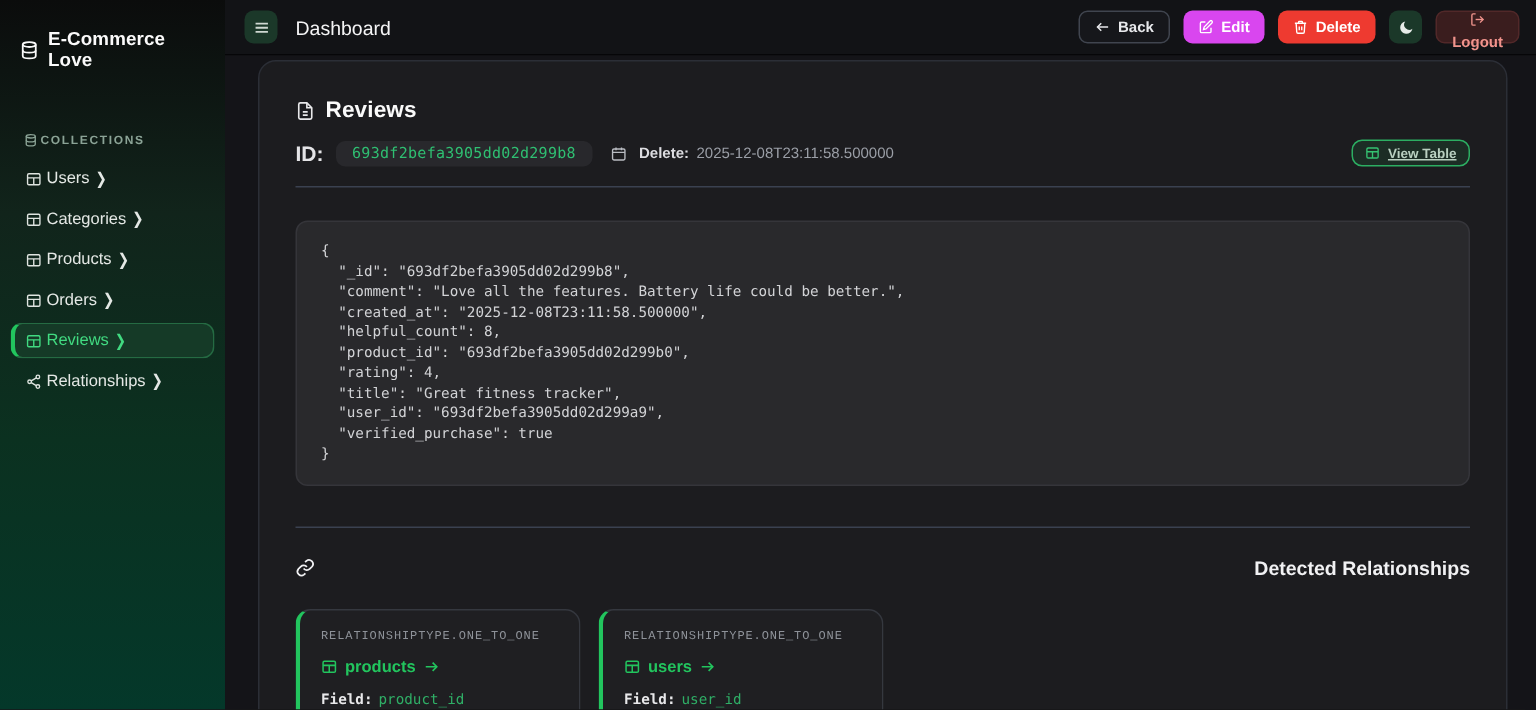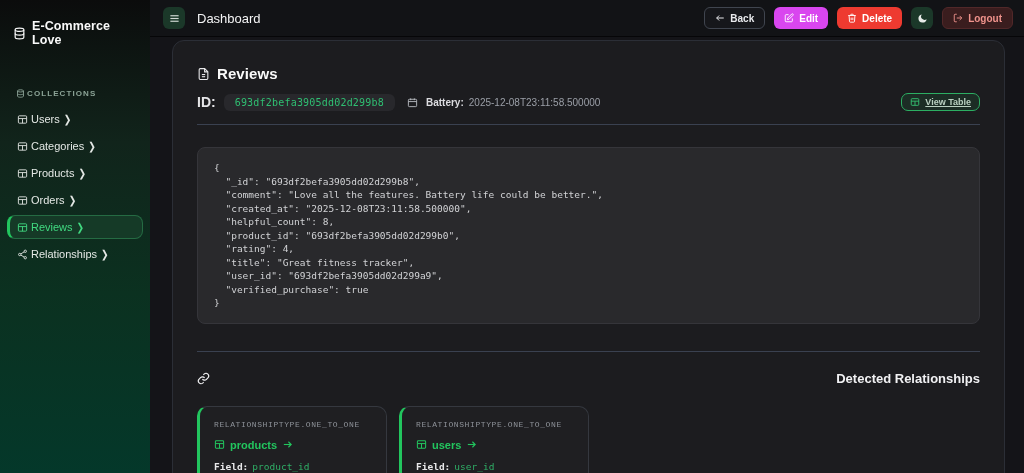--- a/index.html
+++ b/index.html
@@ -51,21 +51,21 @@
   .btn {
     display:inline-flex; align-items:center; gap:5px; height:22px; padding:0 10px;
     border-radius:6px; font-size:10px; font-weight:bold; cursor:pointer; border:none;
     font-family:"Liberation Sans", sans-serif;
   }
   .btn-back { background:#16171b; border:1px solid #40454f; color:#e8e9ec; }
   .btn-edit { background:#d946ef; color:#ffffff; }
   .btn-delete { background:#ee3a30; color:#ffffff; }
   .btn-moon { width:22px; height:22px; border-radius:6px; background:#1b3829; border:none;
     display:flex; align-items:center; justify-content:center; cursor:pointer; color:#e7ebe8; }
-  .btn-logout { background:#3a1d1e; border:1px solid #512829; color:#f0938c; }
+  .btn-logout { background:#3a1d1e; border:1px solid #512829; color:#f0938c;flex-direction:column; }
 
   
   .main { flex:1; background:#141418; padding:3px 19px 0 22px; overflow:hidden; }
   .panel {
     background:#1c1c1f; border:1px solid #2b2e36; border-radius:12px;
     padding:24px 24px; height:520px;
   }
   .title-row { display:flex; align-items:center; gap:7px; color:#fafafa; }
   .title-row h1 { font-size:15px; font-weight:bold; letter-spacing:.1px; }
   .title-row .icon { color:#e8e8ea; }
@@ -290,21 +290,21 @@
         <span class="id-label">ID:</span>
         <span class="id-badge">693df2befa3905dd02d299b8</span>
         <span class="icon cal">
             <svg width="11" height="11" viewBox="0 0 24 24" fill="none" stroke="currentColor" stroke-width="2">
               <rect x="3" y="5" width="18" height="16" rx="2"></rect>
               <line x1="16" y1="3" x2="16" y2="7"></line>
               <line x1="8" y1="3" x2="8" y2="7"></line>
               <line x1="3" y1="10" x2="21" y2="10"></line>
             </svg>
           </span>
-        <span class="created-label">Battery:</span>
+        <span class="created-label">Delete:</span>
         <span class="created-value">2025-12-08T23:11:58.500000</span>
         <button class="view-table">
           <span class="icon">
               <svg width="10" height="10" viewBox="0 0 24 24" fill="none" stroke="currentColor" stroke-width="2.2">
                 <rect x="3" y="4" width="18" height="16" rx="2"></rect>
                 <line x1="3" y1="10" x2="21" y2="10"></line>
                 <line x1="12" y1="10" x2="12" y2="20"></line>
               </svg>
             </span>
           <span>View Table</span>

